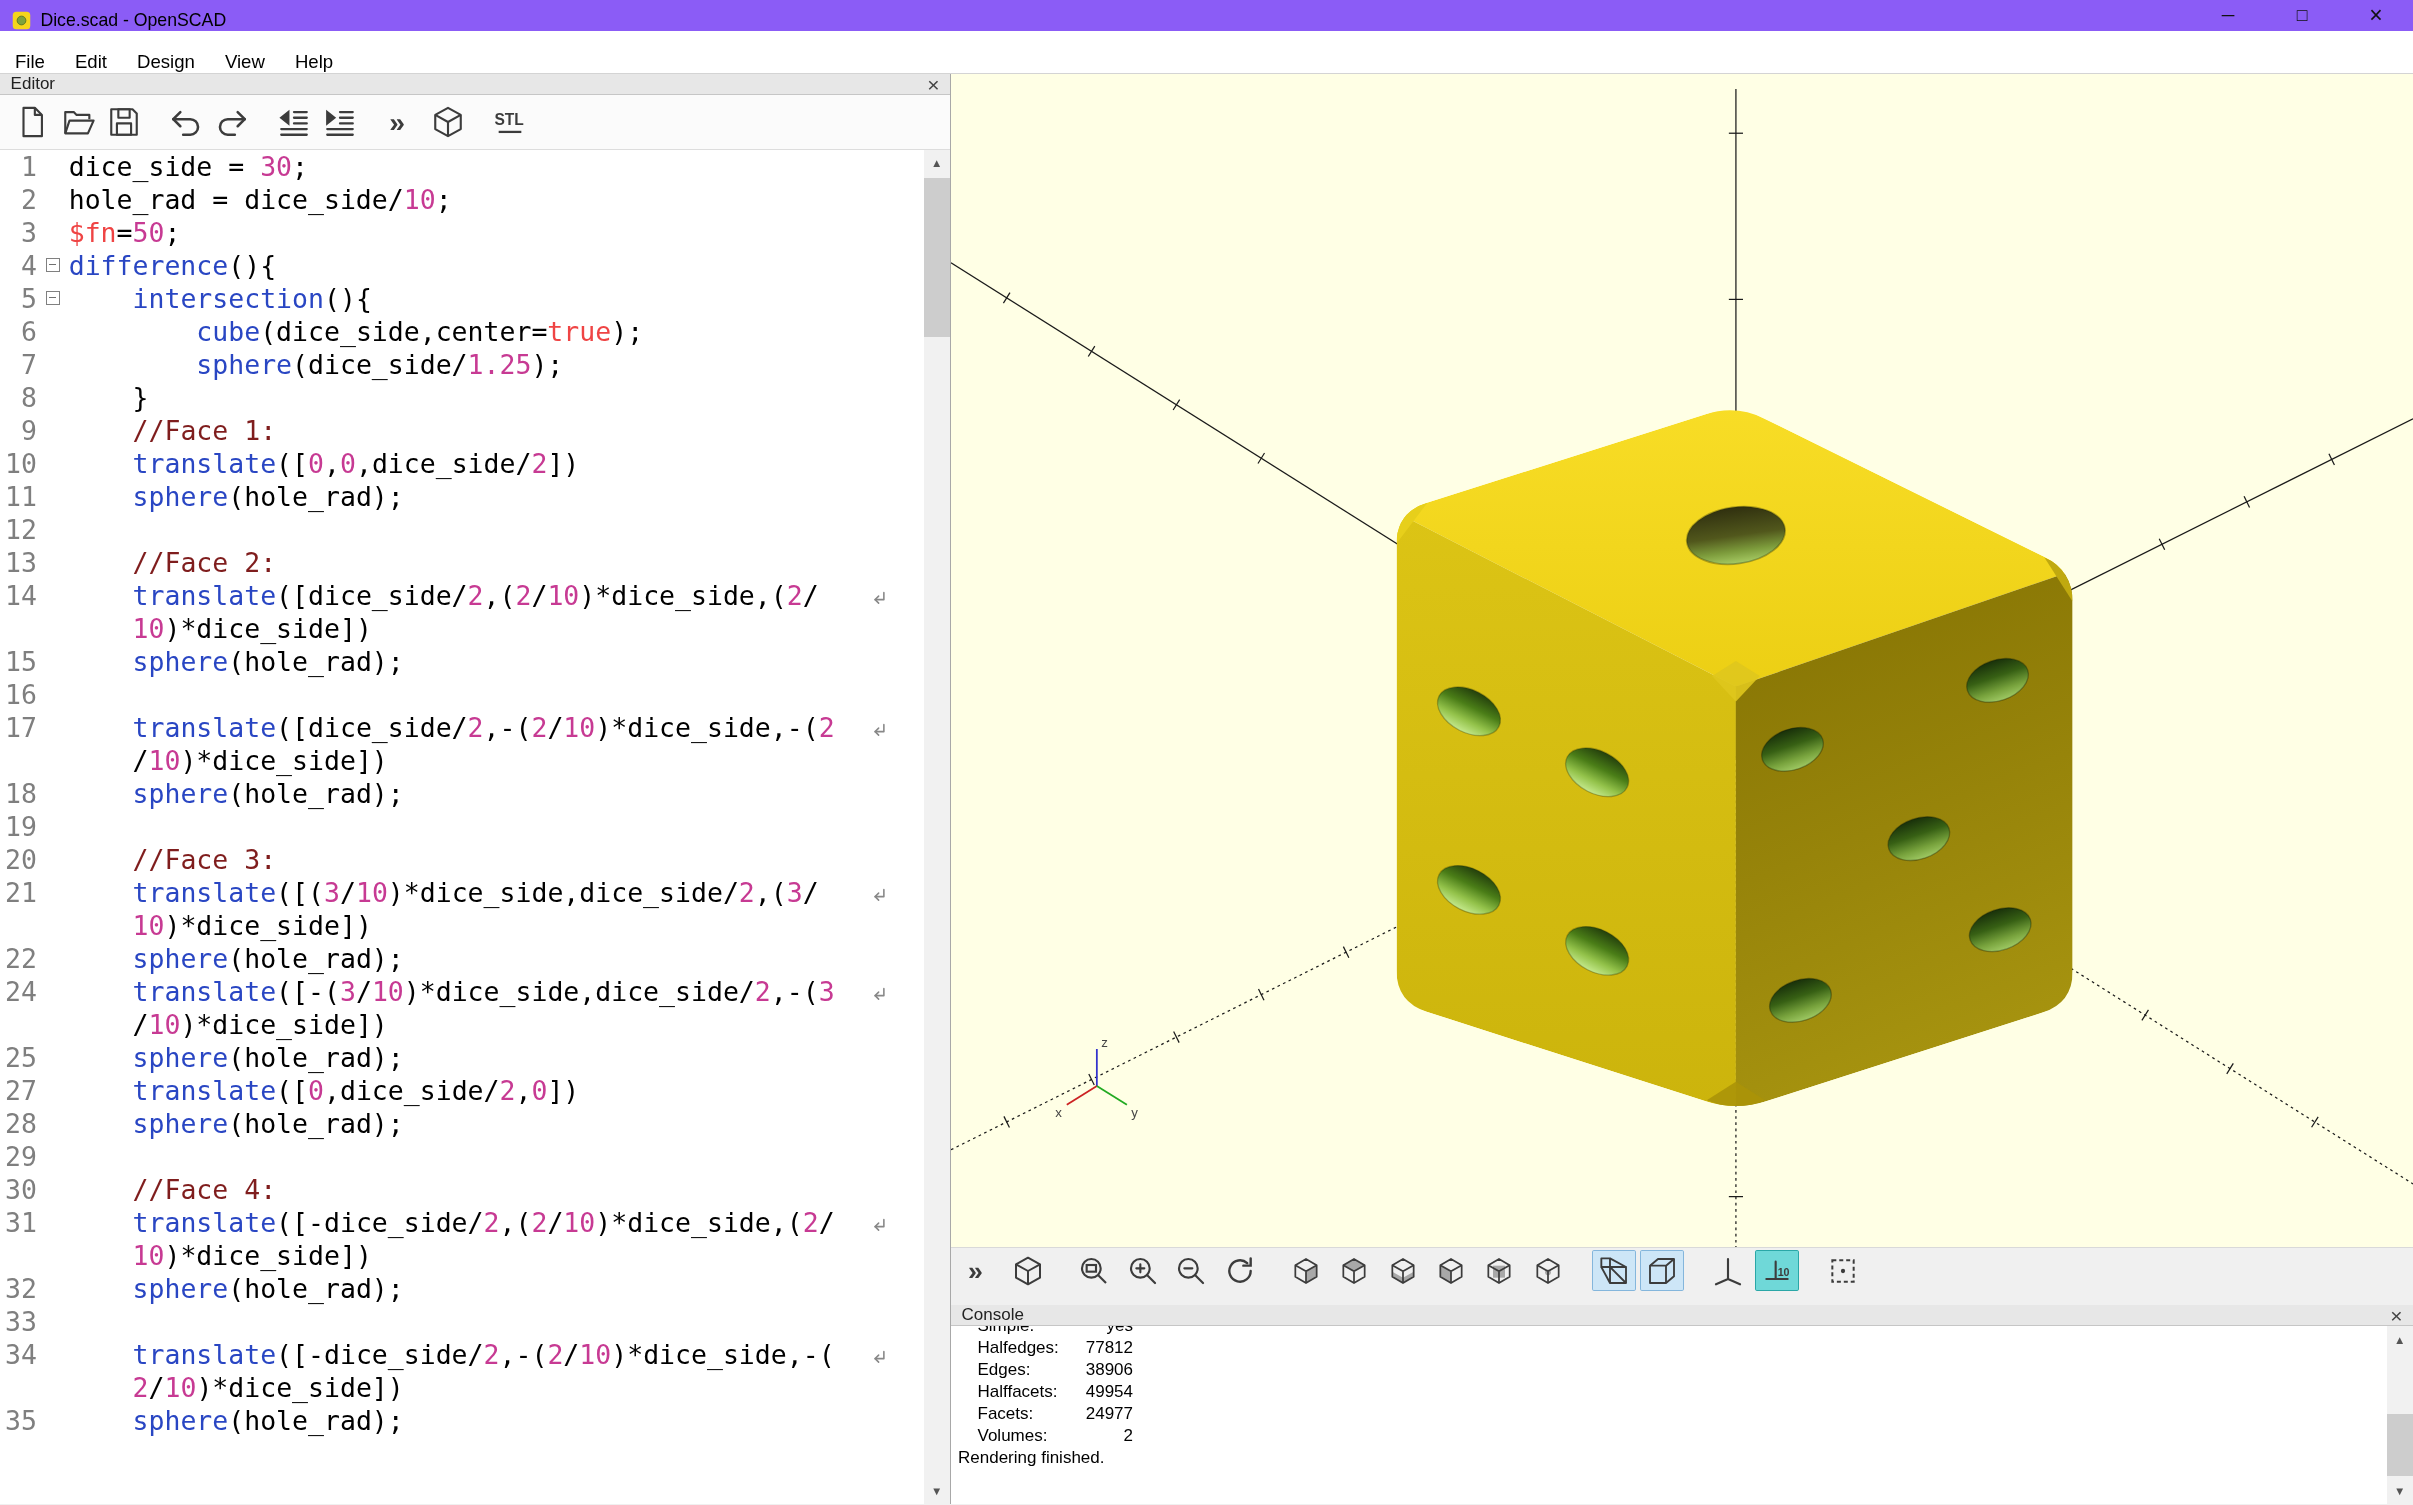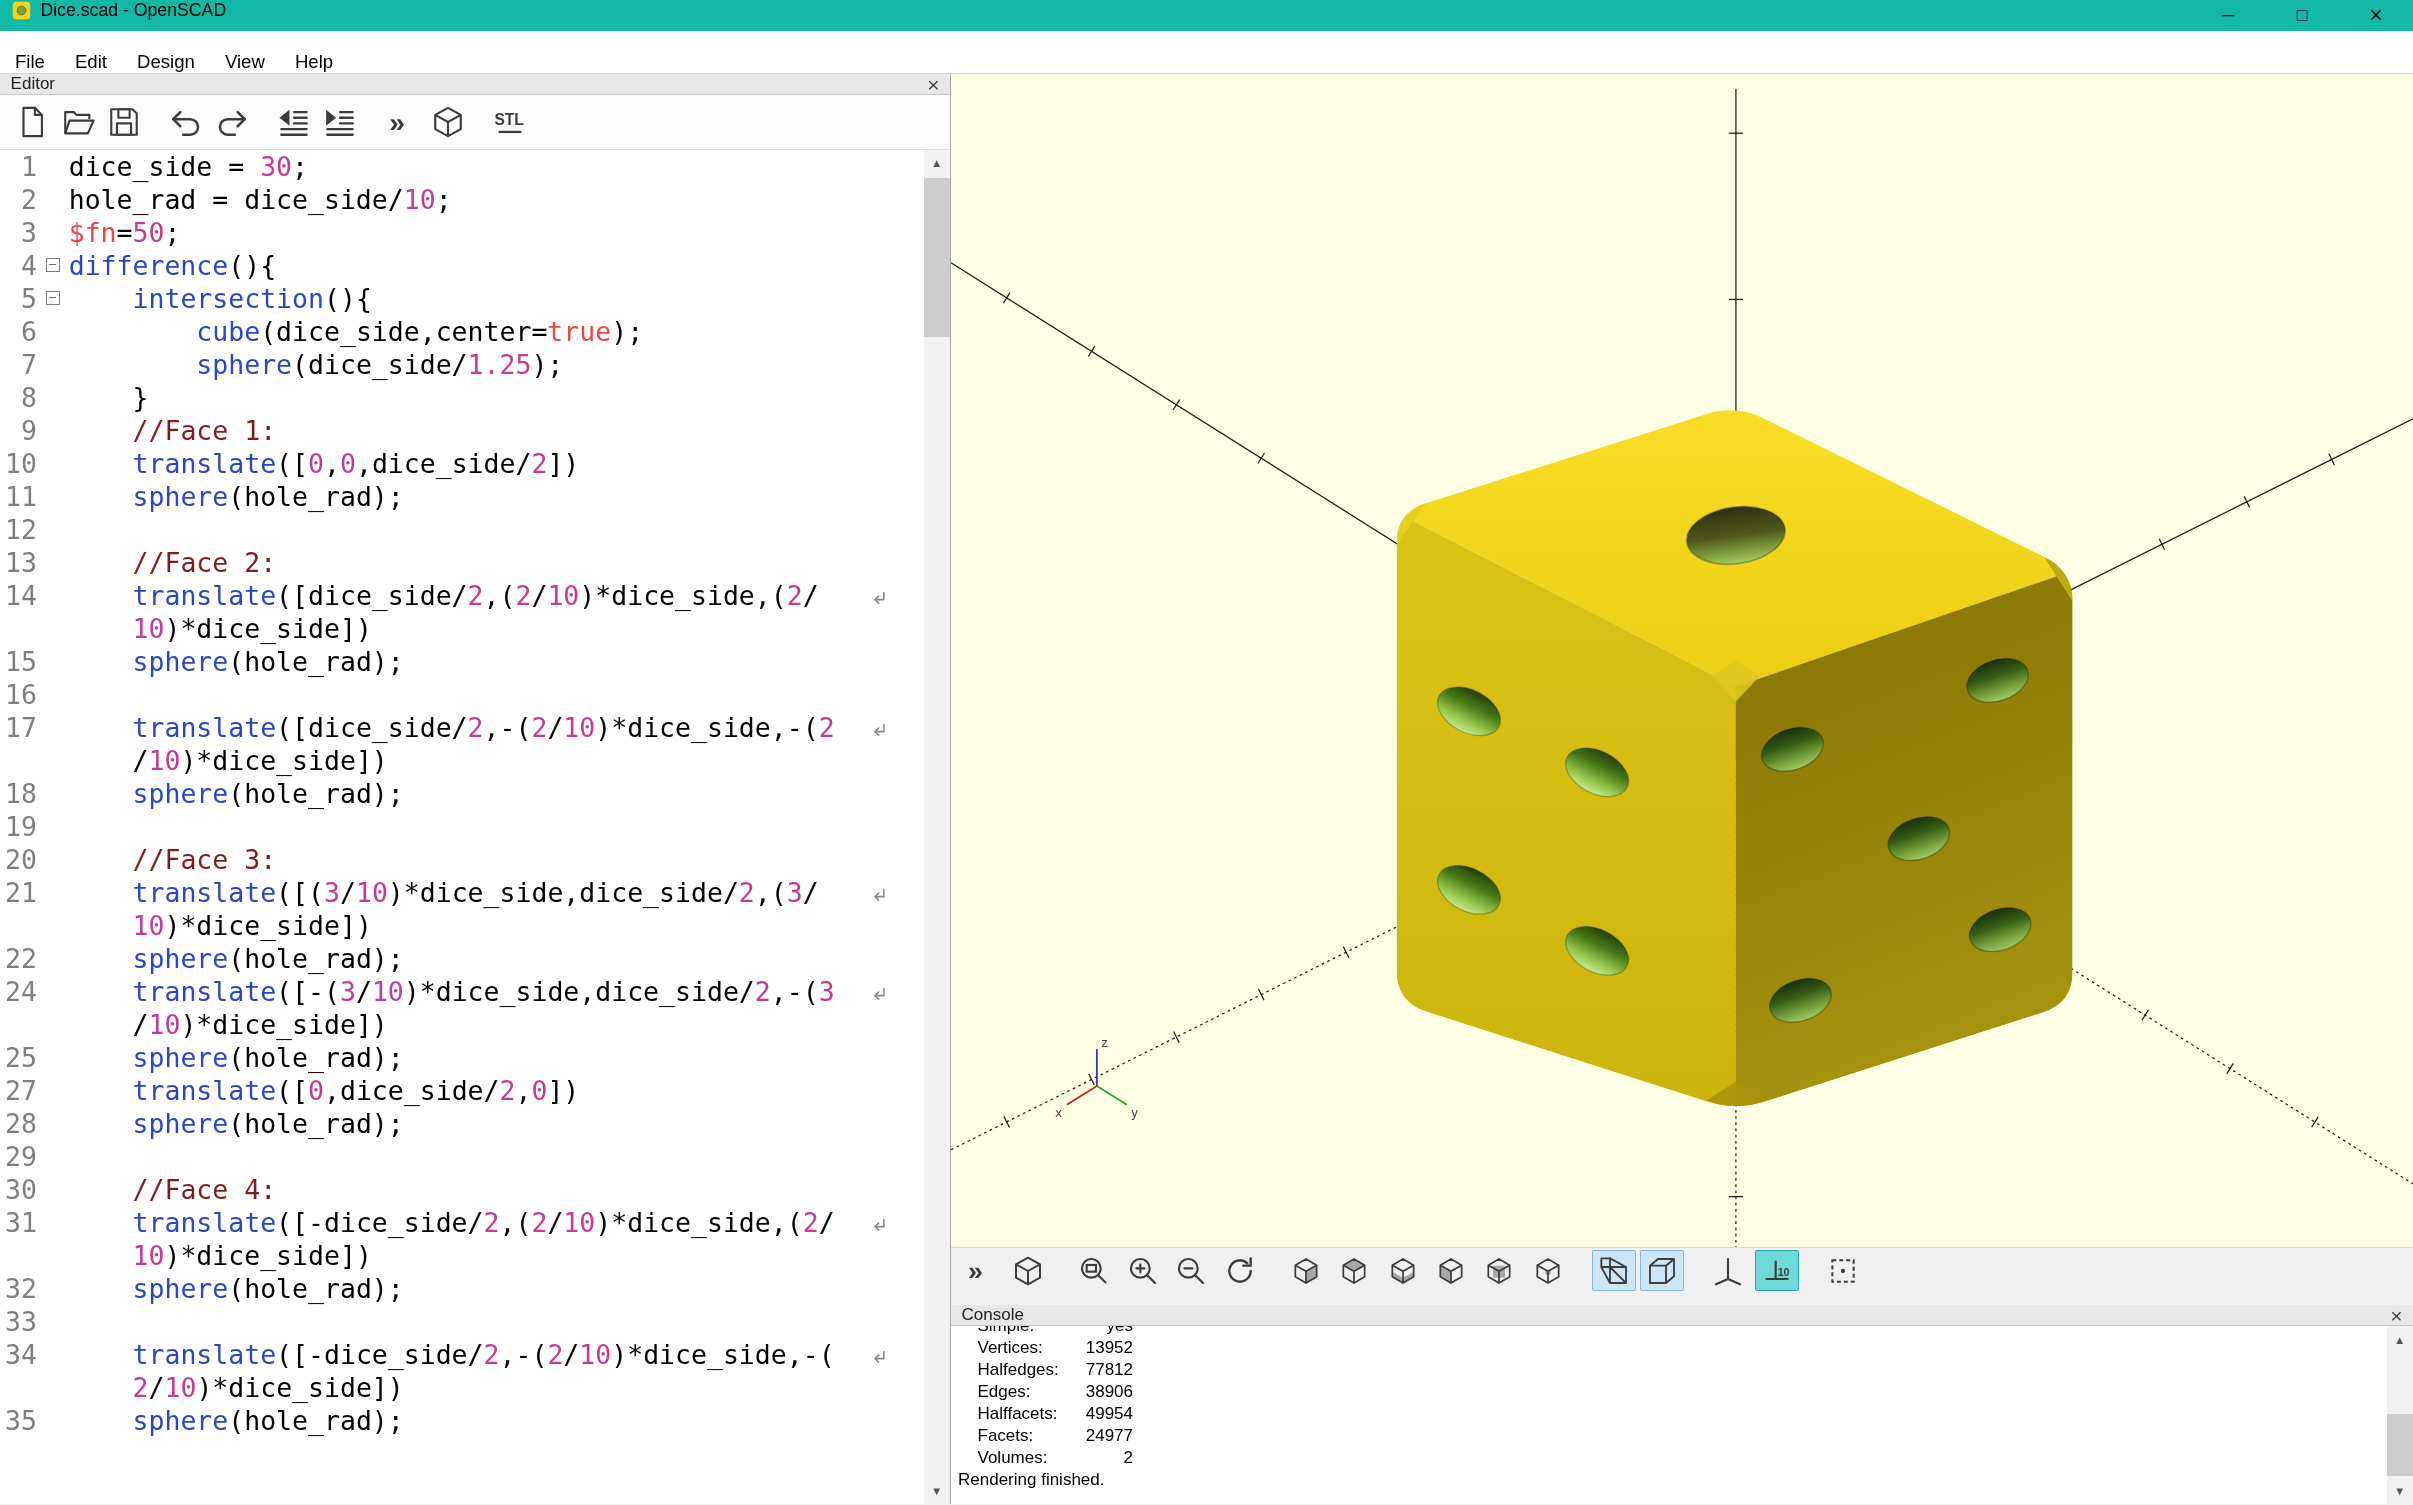--- a/index.html
+++ b/index.html
@@ -1,20 +1,20 @@
 <!DOCTYPE html>
 <html style="font-size:14px"><head>
 <meta charset="utf-8">
 <style>
   *{margin:0;padding:0;box-sizing:border-box}
   html,body{width:2413px;height:1505px;overflow:hidden}
   body{font-family:"Liberation Sans",sans-serif;background:#f0f0f0;color:#000}
 
   
-  .titlebar{height:31px;background:#14b8a6;display:flex;align-items:flex-start}
+  .titlebar{height:31px;background:#8b5cf6;display:flex;align-items:flex-end}
   .app-icon{width:21px;height:21px;margin-left:10.6px}
   .title-text{font-size:17.7px;margin-left:8.8px}
   .win-controls{margin-left:auto;display:flex;height:31px}
   .win-btn{width:74px;height:31px;display:flex;align-items:center;justify-content:center;font-size:17.7px;color:#111}
   .menubar{height:43px;background:#fff;display:flex;align-items:flex-end;border-bottom:0.9px solid #d4d4d4}
   .menu-item{padding:0 15px;font-size:18.6px}
 
   .main{display:flex;height:1430px}
 
   
@@ -756,24 +756,20 @@
         <span>Console</span>
         <span class="dock-close">×</span>
       </div>
       <div class="console-body">
         <div class="console-inner">
             <div class="con-row">
               <span class="con-label">Simple:</span>
               <span class="con-val">yes</span>
             </div>
             <div class="con-row">
-              <span class="con-label">Vertices:</span>
-              <span class="con-val">13952</span>
-            </div>
-            <div class="con-row">
               <span class="con-label">Halfedges:</span>
               <span class="con-val">77812</span>
             </div>
             <div class="con-row">
               <span class="con-label">Edges:</span>
               <span class="con-val">38906</span>
             </div>
             <div class="con-row">
               <span class="con-label">Halffacets:</span>
               <span class="con-val">49954</span>

